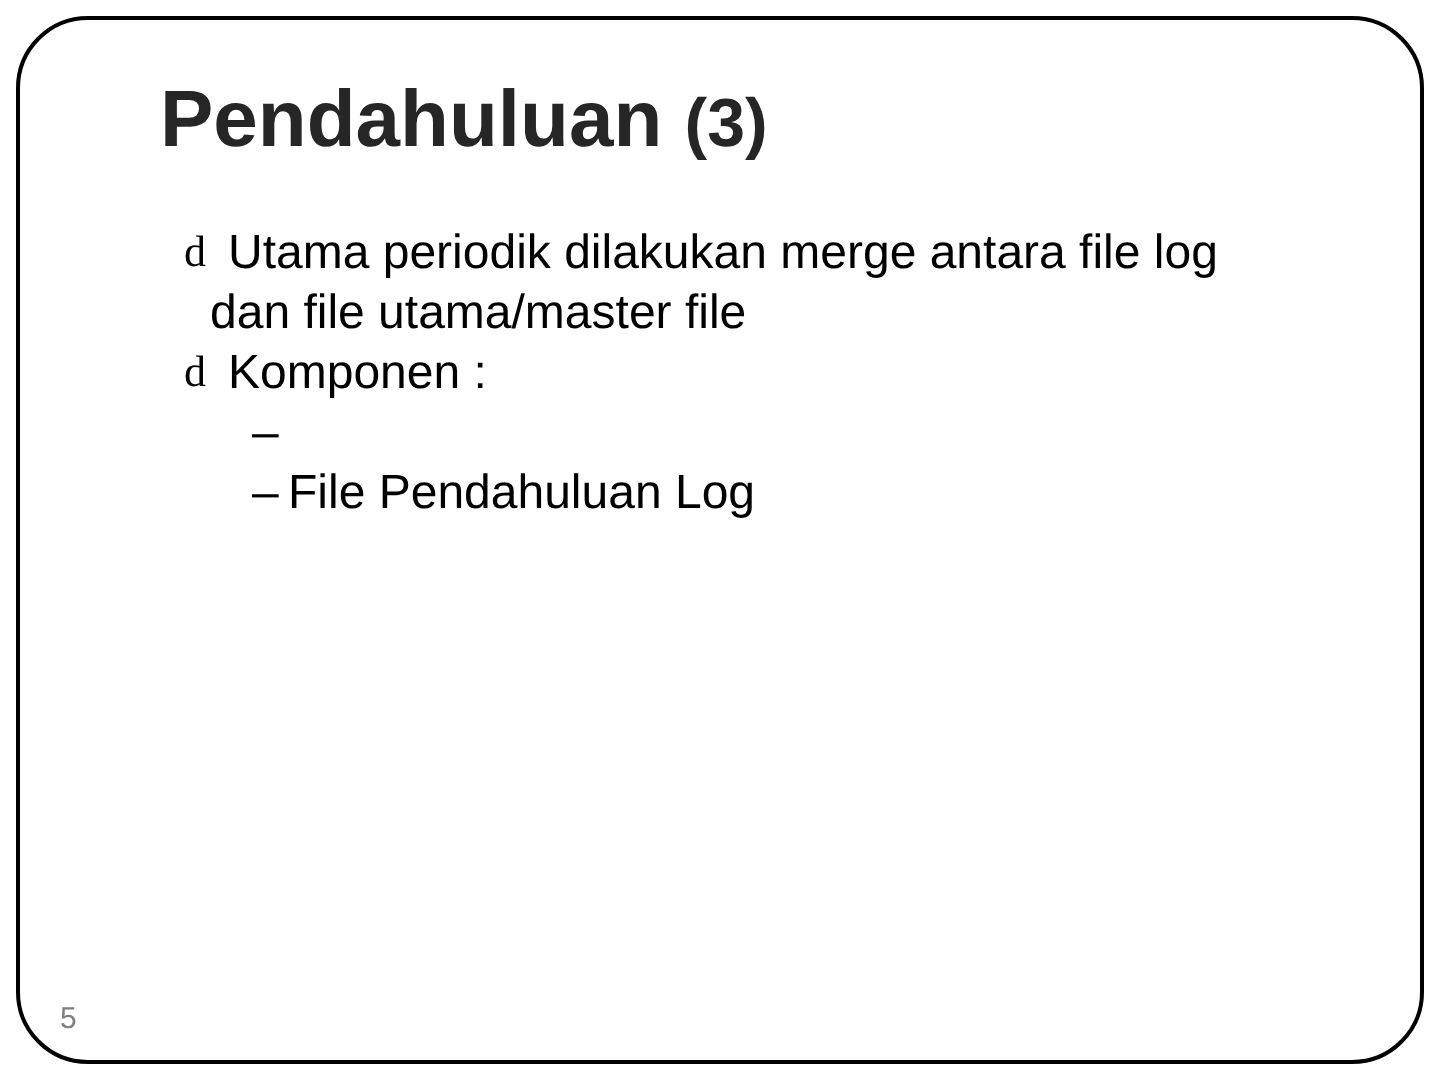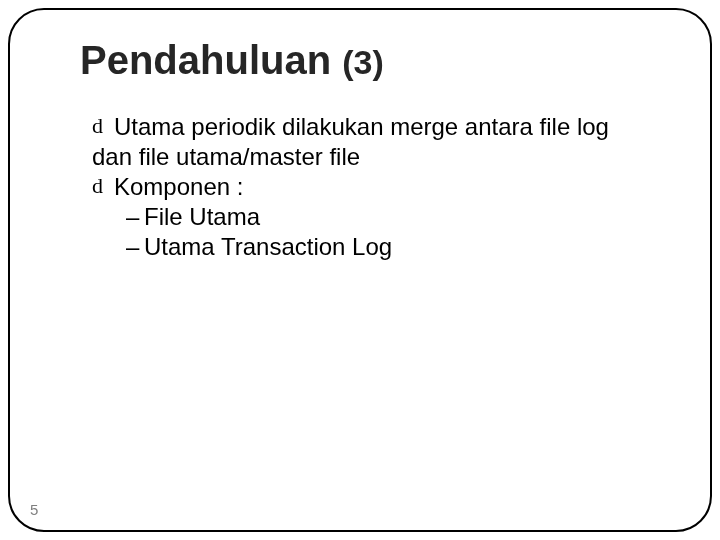--- a/index.html
+++ b/index.html
@@ -61,21 +61,21 @@
     width: 22px;
     font-size: 22px;
     line-height: 1.3;
     font-family: "Segoe Script", "Comic Sans MS", cursive;
     color: #000000;
   }
   .bullet-text {
     flex: 1 1 auto;
   }
   .continuation {
-    margin-left: 0px;
+    margin-left: 13px;
   }
   .sub-list {
     margin-left: 34px;
   }
   .sub-item {
     display: flex;
     align-items: flex-start;
   }
   .dash {
     flex: 0 0 auto;
@@ -108,24 +108,23 @@
     <div class="continuation">dan file utama/master file</div>
 
     <div class="bullet-row">
       <span class="bullet-icon">d</span>
       <span class="bullet-text">Komponen :</span>
     </div>
 
     <div class="sub-list">
       <div class="sub-item">
         <span class="dash">–</span>
-        <span>File Utama</span>
       </div>
       <div class="sub-item">
         <span class="dash">–</span>
-        <span>Utama Transaction Log</span>
+        <span>File Pendahuluan Log</span>
       </div>
     </div>
 
   </div>
 
   <div class="page-number">5</div>
 </div>
 
 </body></html>

